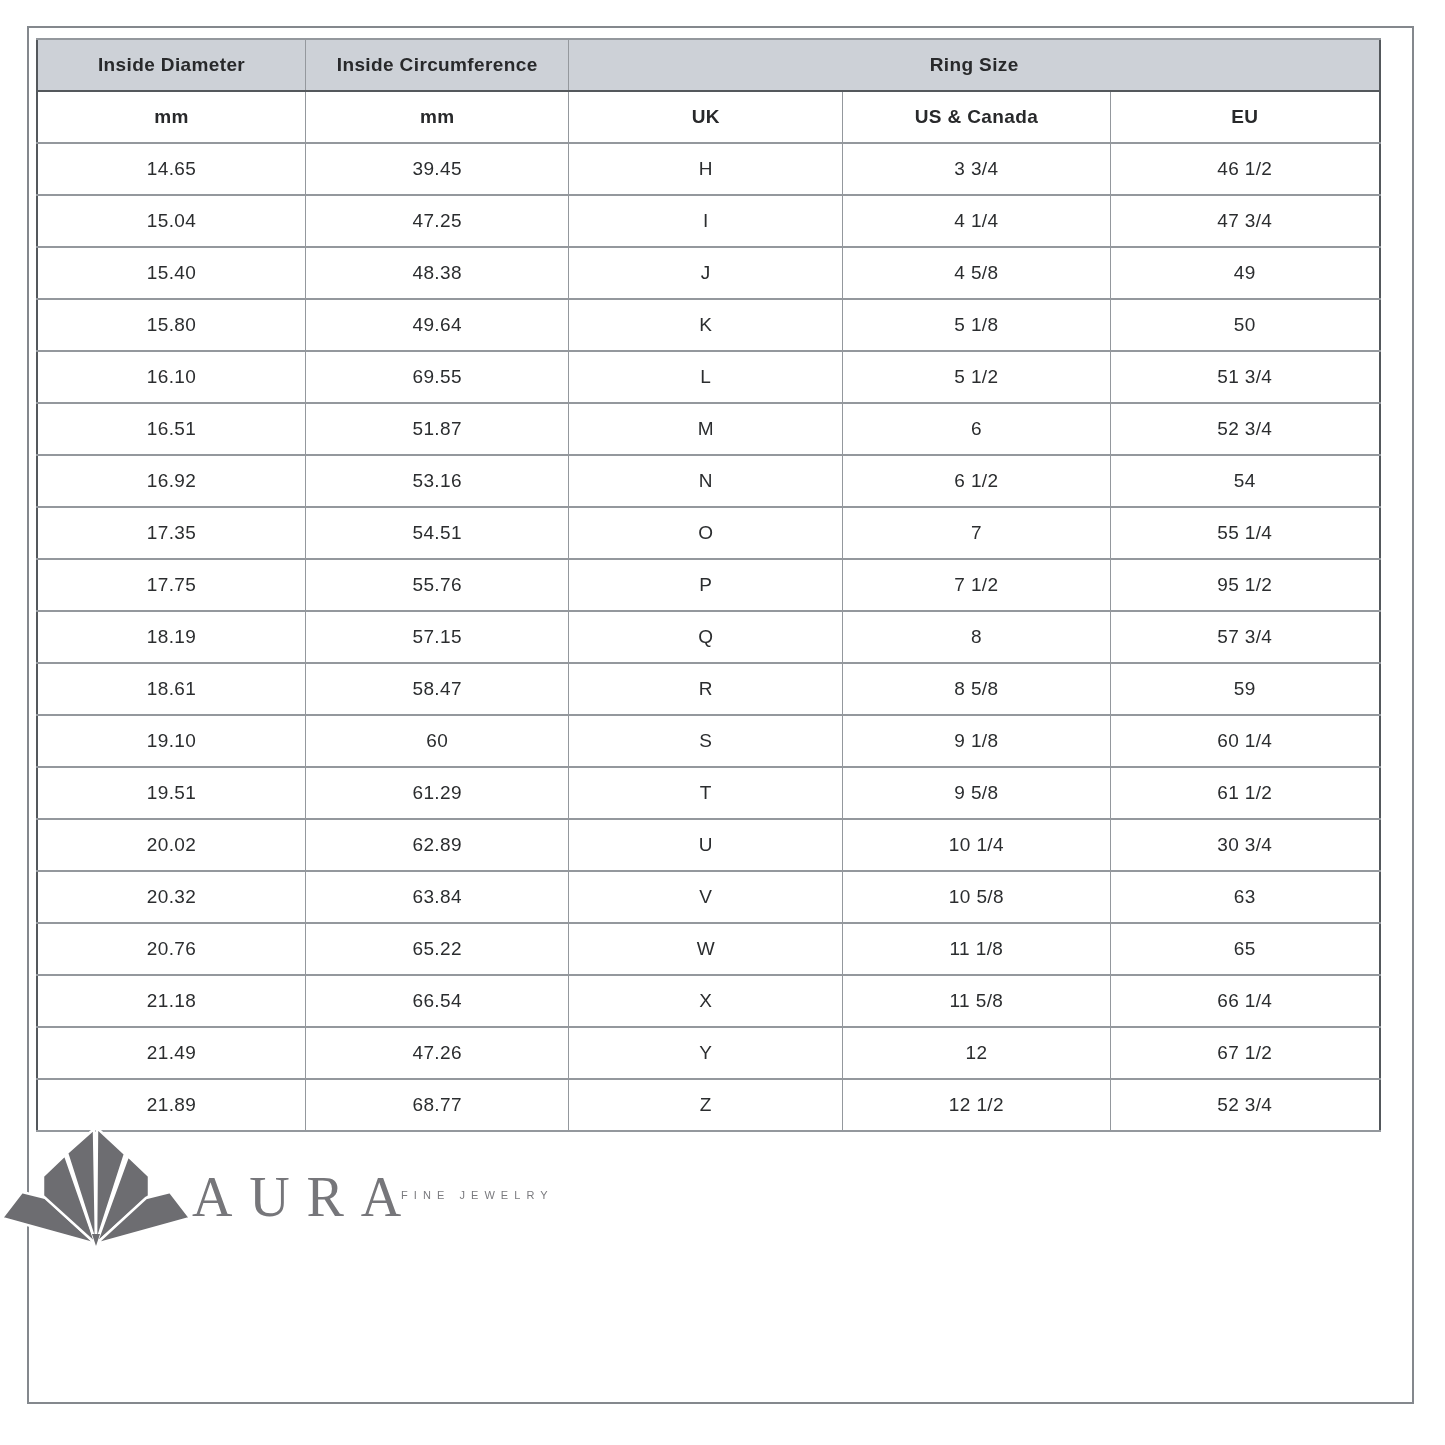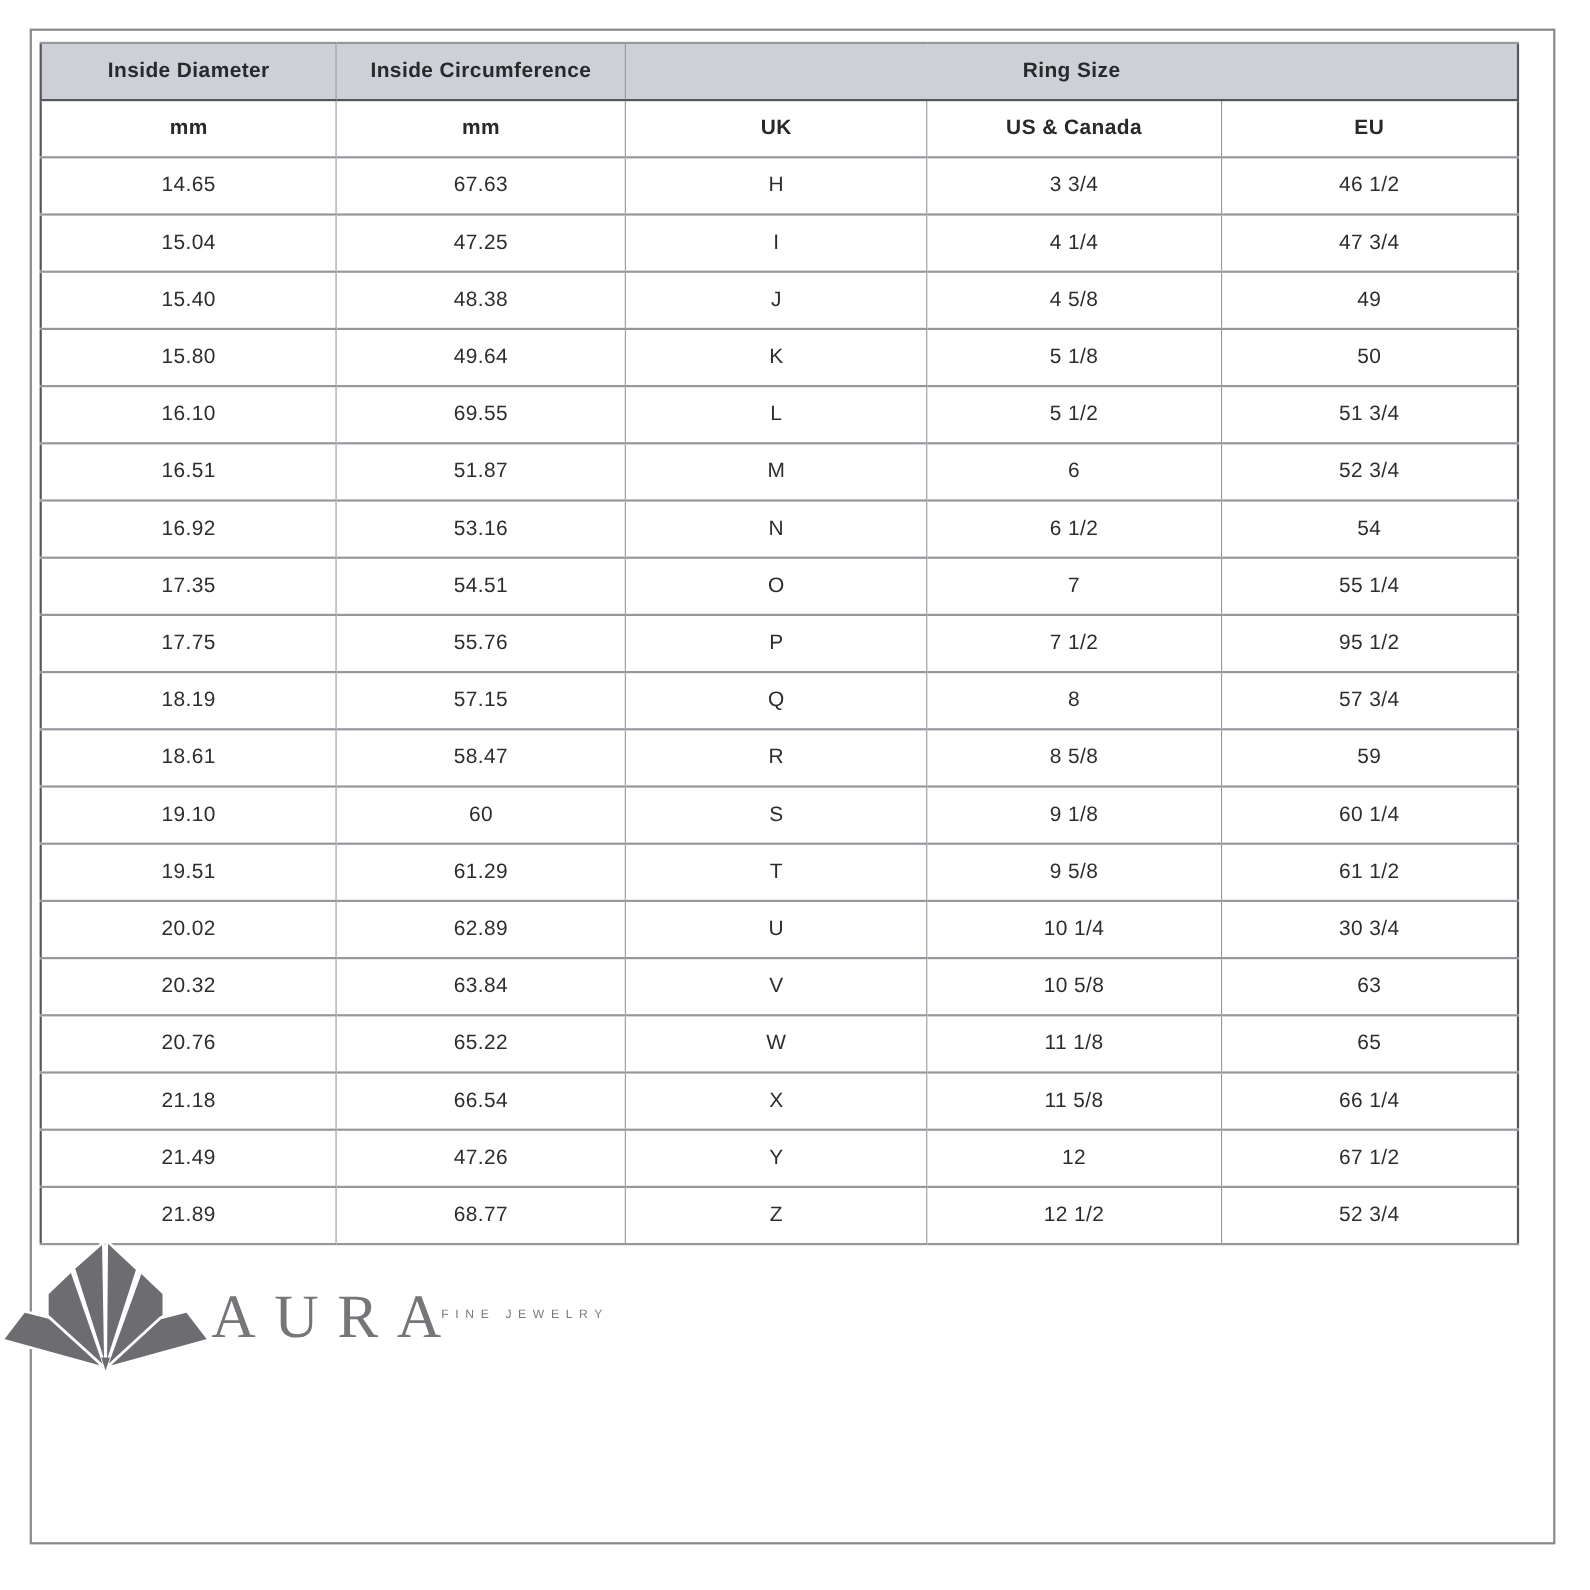--- a/index.html
+++ b/index.html
@@ -64,21 +64,21 @@
         <th>mm</th>
         <th>mm</th>
         <th>UK</th>
         <th>US &amp; Canada</th>
         <th>EU</th>
       </tr>
     </thead>
     <tbody>
         <tr>
           <td>14.65</td>
-          <td>67.63</td>
+          <td>39.45</td>
           <td>H</td>
           <td>3 3/4</td>
           <td>46 1/2</td>
         </tr>
         <tr>
           <td>15.04</td>
           <td>47.25</td>
           <td>I</td>
           <td>4 1/4</td>
           <td>47 3/4</td>

